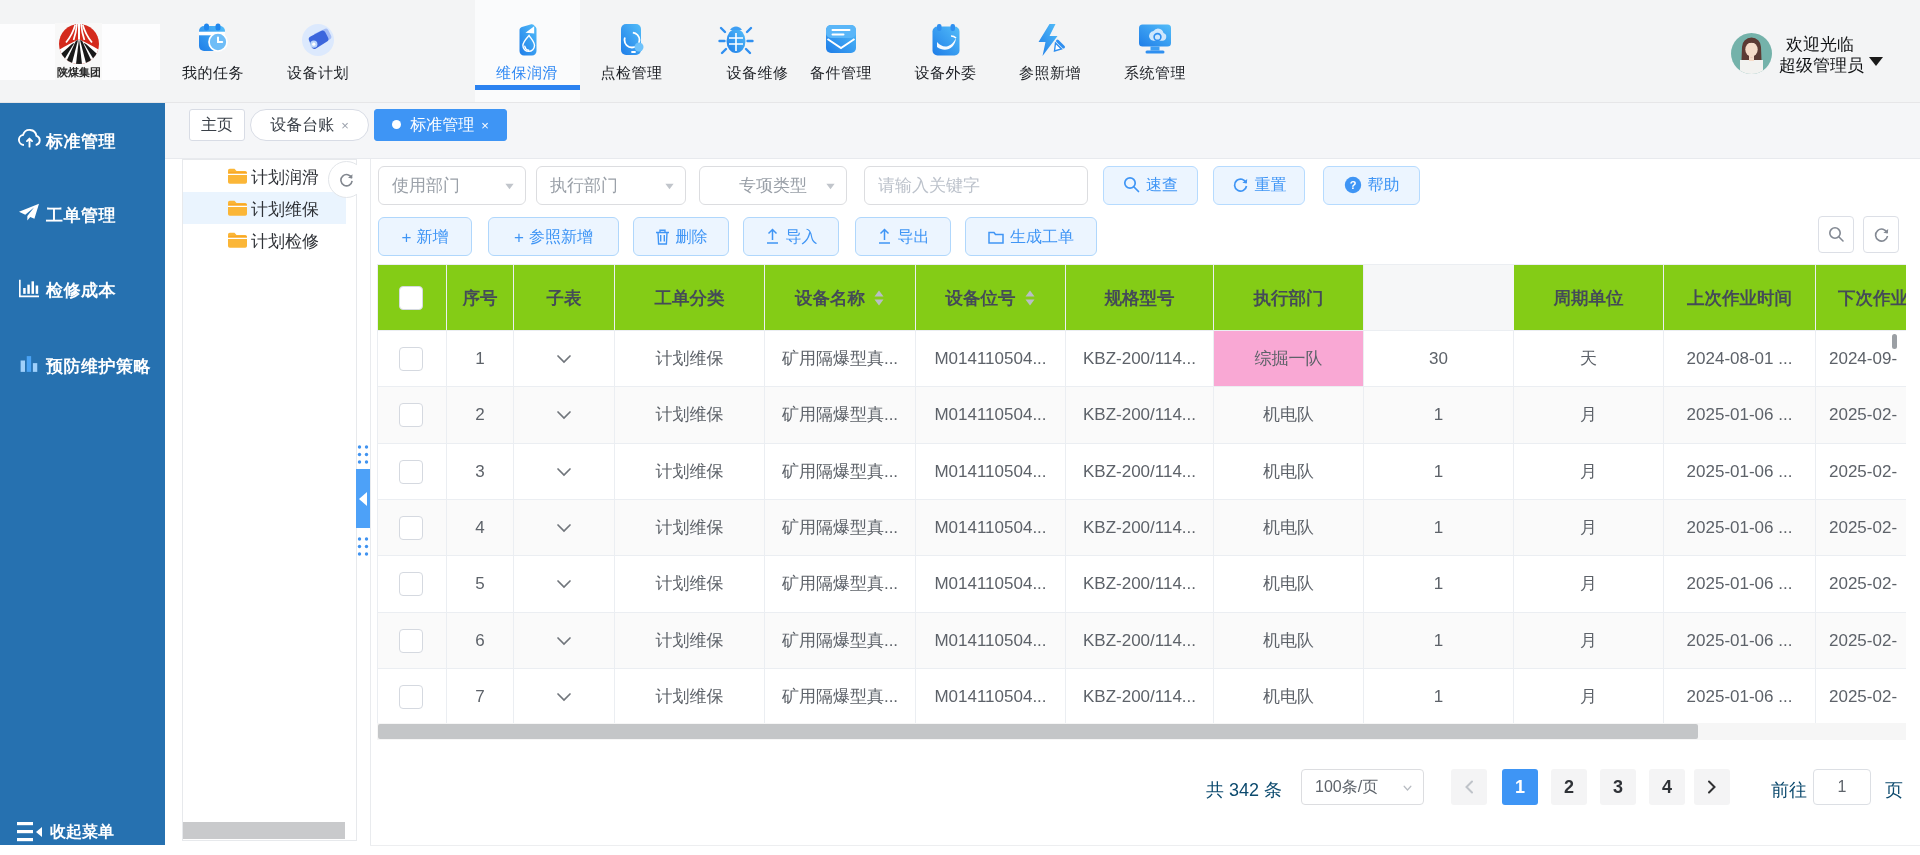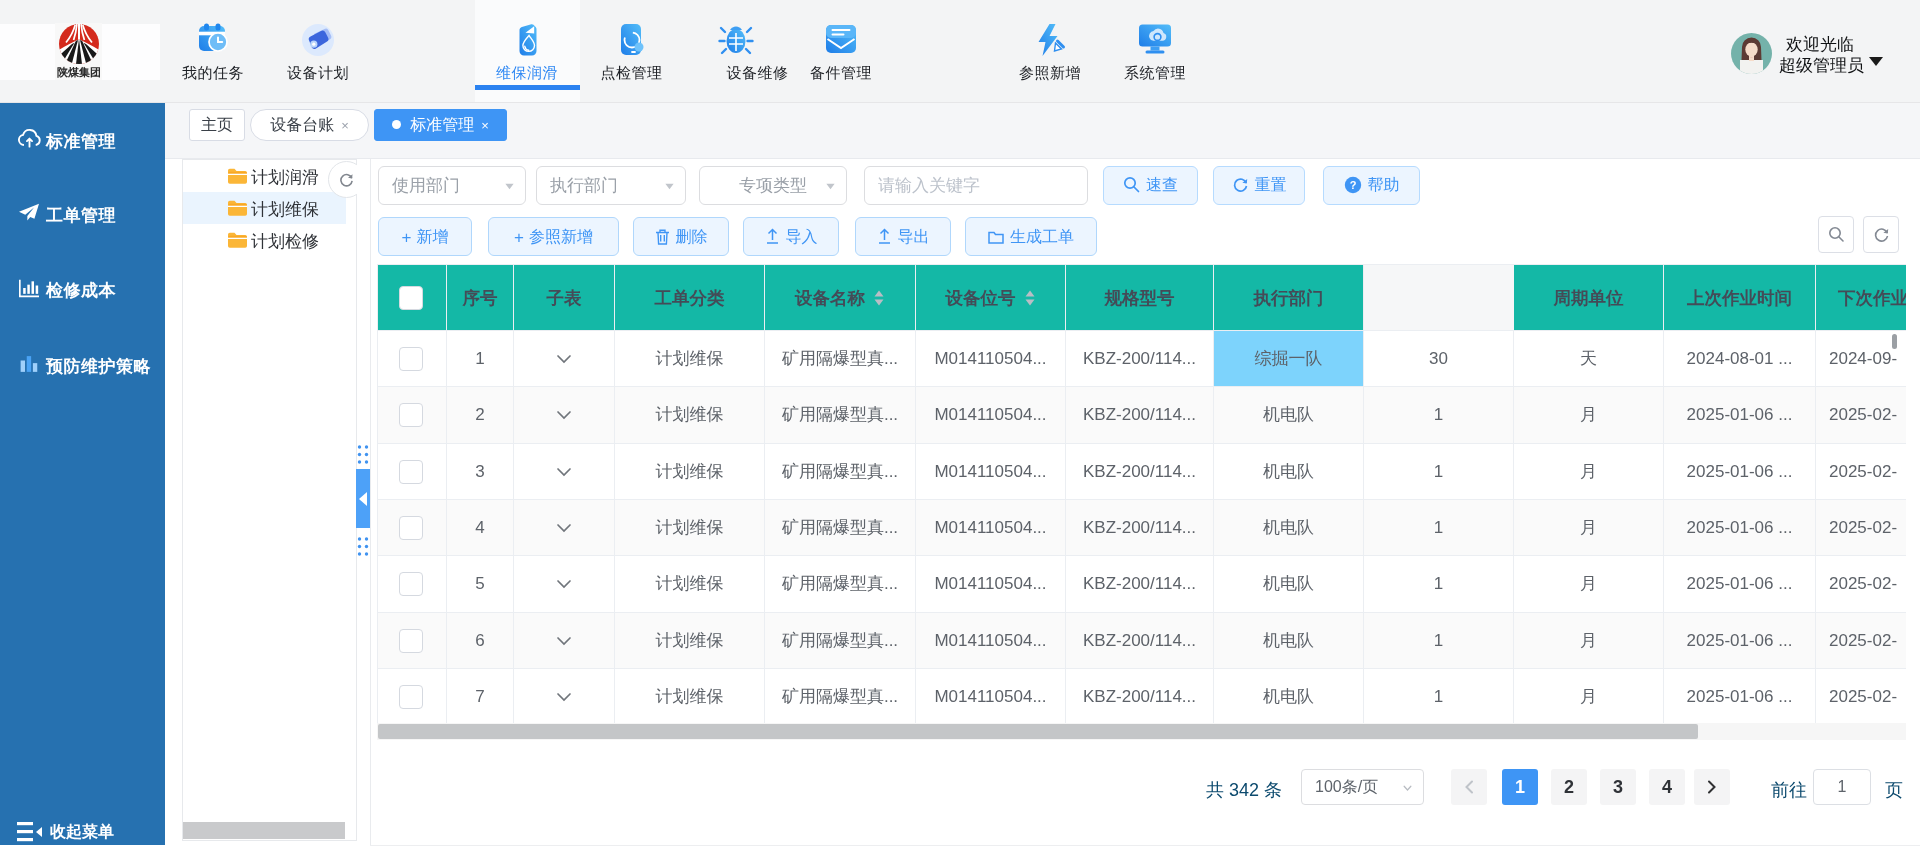--- a/index.html
+++ b/index.html
@@ -38,21 +38,21 @@
 .selbox{position:absolute;height:39px;background:#fff;border:1px solid #dcdde0;border-radius:6px;
  font-size:17px;color:#9aa0a8;line-height:37px;padding-left:13px;}
 .selbox .car{position:absolute;right:11px;top:15px;width:9px;height:9px;}
 .btn1{position:absolute;height:39px;background:#ecf5ff;border:1px solid #b6dbff;border-radius:6px;
  font-size:16px;color:#3f95f5;line-height:36px;text-align:center;}
 .btn2{position:absolute;height:39px;background:#ecf5ff;border:1px solid #b0d7fc;border-radius:6px;
  font-size:16px;color:#3f95f5;line-height:37px;text-align:center;}
 .ibtn{position:absolute;width:36px;height:37px;background:#fff;border:1px solid #dcdfe6;border-radius:4px;}
 
 #tblclip{left:377px;top:265px;width:1529px;height:458px;overflow:hidden;}
-.hcell{position:absolute;top:0;height:66px;background:#14b8a6;border-bottom:1px solid #ebeef2;
+.hcell{position:absolute;top:0;height:66px;background:#84cc16;border-bottom:1px solid #ebeef2;
  border-right:1px solid #ebeef2;font-size:17.5px;font-weight:bold;color:#444b57;text-align:center;line-height:66px;}
 .bcell{position:absolute;height:57px;border-bottom:1px solid #ebeef2;border-right:1px solid #ebeef2;
  font-size:17px;color:#5d6269;text-align:center;line-height:56px;overflow:hidden;}
 .chk{position:absolute;width:24px;height:24px;background:#fff;border:1px solid #d5d9e0;border-radius:4px;}
 .sortcar{display:inline-block;position:relative;width:12px;height:18px;margin-left:8px;vertical-align:-3px;}
 
 .pbtn{position:absolute;top:769px;width:36px;height:36px;background:#f4f4f5;border-radius:3px;
  font-size:18px;font-weight:bold;color:#2f3237;text-align:center;line-height:36px;}
 .ptext{position:absolute;font-size:18px;color:#0c4a6e;}
 </style></head><body>
@@ -170,20 +170,36 @@
               <stop offset="0" stop-color="#53bdf9"></stop>
               <stop offset="1" stop-color="#1e7de8"></stop>
             </linearGradient>
           </defs>
 <rect x="1.5" y="2" width="30" height="28" rx="5" fill="url(#g6)"></rect>
 <rect x="1.5" y="2" width="30" height="13" rx="5" fill="#5ab6f8"></rect>
 <path d="M8 7 L25 7 M8 11.5 L19 11.5" stroke="#fff" stroke-width="2" stroke-linecap="round"></path>
 <path d="M3 16 L16.5 25 L30 16" stroke="#fff" stroke-width="2" fill="none"></path>
 </svg></span>
       <div class="lb">备件管理</div>
+    </div>
+<div class="nav" style="left:893.0px;">
+      <span class="ic"><svg width="30" height="34" viewBox="0 0 30 34">
+          <defs>
+            <linearGradient id="g7" x1="1" y1="0" x2="0" y2="1">
+              <stop offset="0" stop-color="#53bdf9"></stop>
+              <stop offset="1" stop-color="#1e7de8"></stop>
+            </linearGradient>
+          </defs>
+<rect x="1.5" y="3.5" width="27" height="29" rx="5" fill="url(#g7)"></rect>
+<rect x="6" y="1" width="4.5" height="7" rx="2" fill="#2f8ff0"></rect>
+<rect x="19.5" y="1" width="4.5" height="7" rx="2" fill="#2f8ff0"></rect>
+<path d="M6 19 C12 26 20 25 25 15 C24 26 14 30 6 24 Z" fill="#fff" opacity="0.95"></path>
+<path d="M20 13 a7 7 0 0 1 5 2" stroke="#fff" stroke-width="1.6" fill="none"></path>
+</svg></span>
+      <div class="lb">设备外委</div>
     </div>
 <div class="nav" style="left:997.5px;">
       <span class="ic"><svg width="33" height="34" viewBox="0 0 33 34">
           <defs>
             <linearGradient id="g8" x1="1" y1="0" x2="0" y2="1">
               <stop offset="0" stop-color="#53bdf9"></stop>
               <stop offset="1" stop-color="#1e7de8"></stop>
             </linearGradient>
           </defs>
 <path d="M16 1 L5 19 L12 19 L9 33 L24 13 L16 13 L22 1 Z" fill="url(#g8)"></path>
@@ -403,21 +419,21 @@
         <span class="chk" style="left:22px;top:16px;"></span>
       </div>
 <div class="bcell" style="left:70px;top:66px;width:67px;height:56px;line-height:55px;background:#fff;">1</div>
 <div class="bcell" style="left:137px;top:66px;width:101px;height:56px;line-height:55px;background:#fff;"><svg width="16" height="10" viewBox="0 0 16 10" style="margin-top:23px;">
           <path d="M2 2 L8 8 L14 2" stroke="#70757b" stroke-width="1.7" fill="none" stroke-linecap="round"></path>
         </svg></div>
 <div class="bcell" style="left:238px;top:66px;width:150px;height:56px;line-height:55px;background:#fff;">计划维保</div>
 <div class="bcell" style="left:388px;top:66px;width:151px;height:56px;line-height:55px;background:#fff;">矿用隔爆型真...</div>
 <div class="bcell" style="left:539px;top:66px;width:150px;height:56px;line-height:55px;background:#fff;">M014110504...</div>
 <div class="bcell" style="left:689px;top:66px;width:148px;height:56px;line-height:55px;background:#fff;">KBZ-200/114...</div>
-<div class="bcell" style="left:837px;top:66px;width:150px;height:56px;line-height:55px;background:#7dd3fc;">综掘一队</div>
+<div class="bcell" style="left:837px;top:66px;width:150px;height:56px;line-height:55px;background:#f9a8d4;">综掘一队</div>
 <div class="bcell" style="left:987px;top:66px;width:150px;height:56px;line-height:55px;background:#fff;">30</div>
 <div class="bcell" style="left:1137px;top:66px;width:150px;height:56px;line-height:55px;background:#fff;">天</div>
 <div class="bcell" style="left:1287px;top:66px;width:152px;height:56px;line-height:55px;background:#fff;">2024-08-01 ...</div>
 <div class="bcell" style="left:1439px;top:66px;width:150px;height:56px;line-height:55px;background:#fff;">
         <span style="position:absolute;left:13px;top:0;">2024-09-</span>
       </div>
 <div class="bcell" style="left:0px;top:122px;width:70px;height:57px;line-height:56px;background:#fafafa;">
         <span class="chk" style="left:22px;top:16px;"></span>
       </div>
 <div class="bcell" style="left:70px;top:122px;width:67px;height:57px;line-height:56px;background:#fafafa;">2</div>

